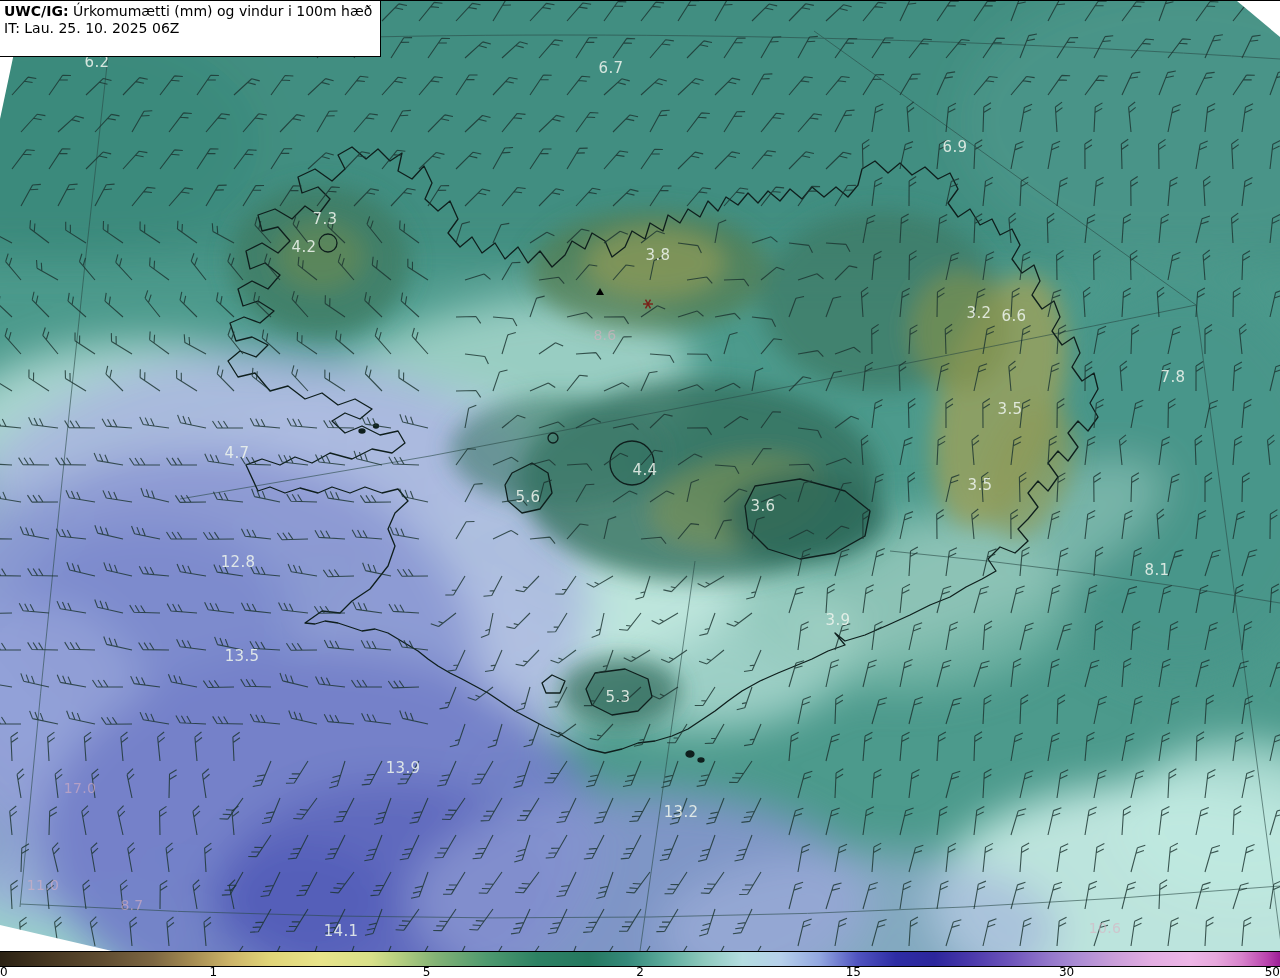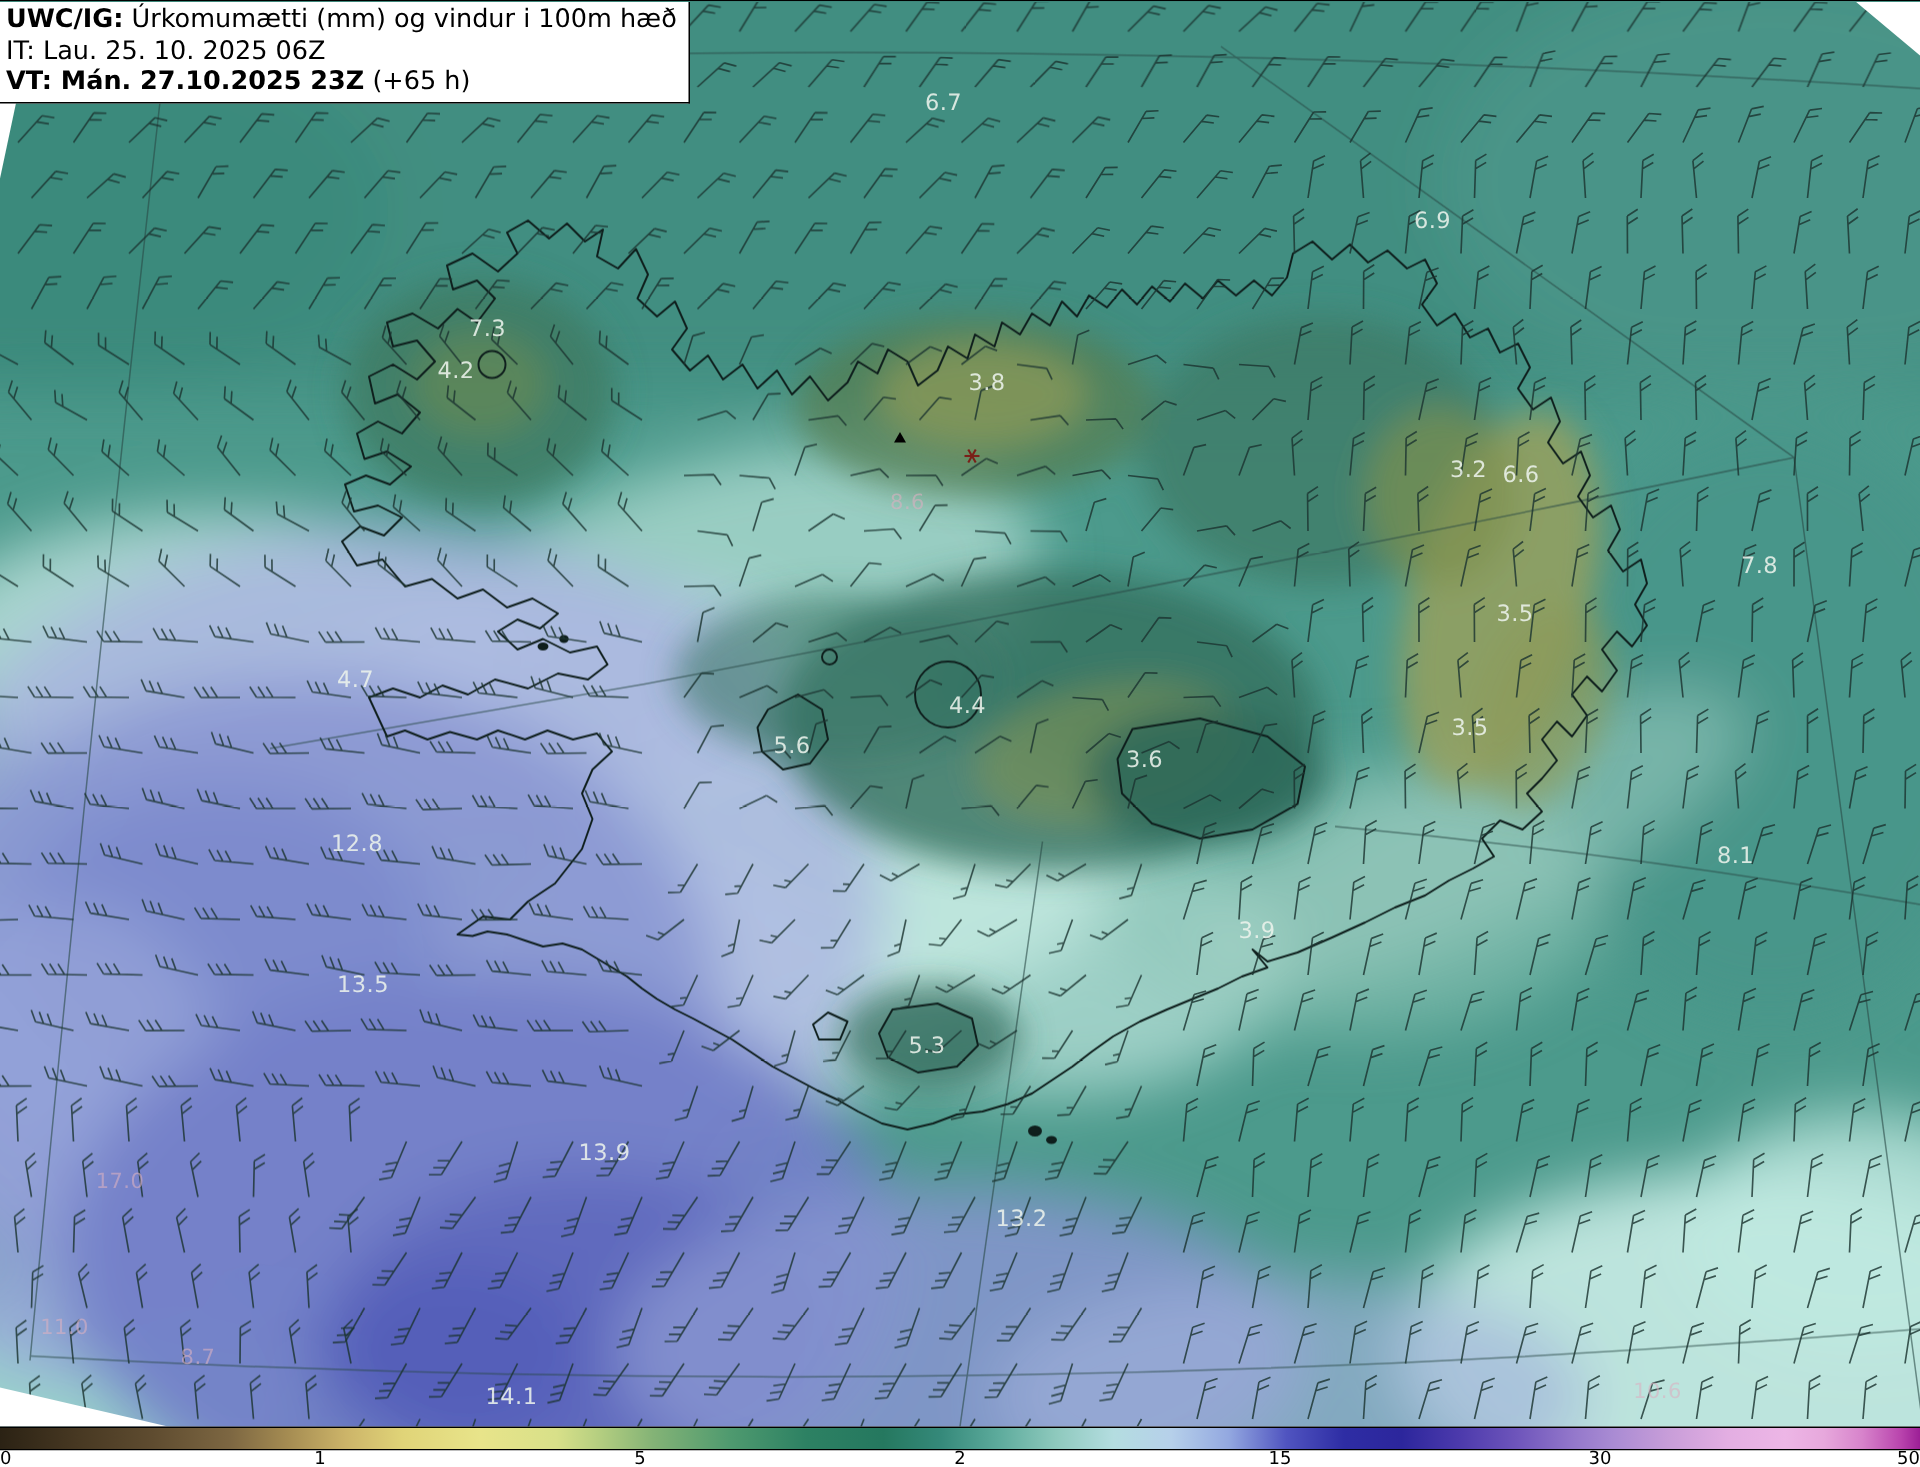--- a/index.html
+++ b/index.html
@@ -13,22 +13,22 @@
   
   .map-label{
     position:absolute;transform:translate(-50%,-55%);
     font-size:15px;color:rgba(236,242,236,0.88);
     letter-spacing:0.3px;white-space:nowrap;pointer-events:none;
   }
   .map-label.faint{font-size:14px;color:rgba(219,176,194,0.6);}
   
   #title-box{
     position:absolute;left:0;top:0;background:#fff;border:1px solid #000;
-    border-left:none;border-top:none;padding:2px 8px 3px 4px;
-    font-size:17px;line-height:1.22;color:#000;z-index:20;
+    border-left:none;border-top:none;padding:2px 8px 19px 4px;
+    font-size:14px;line-height:1.22;color:#000;z-index:20;
     font-family:"DejaVu Sans",sans-serif;
   }
   #title-box .b{font-weight:bold;}
   
   #colorbar{position:absolute;left:0;top:950px;width:1280px;height:28px;background:#fff;}
   #cb-gradient{
     position:absolute;left:0;top:0;width:1280px;height:16px;
     border-top:1px solid #000;border-bottom:1px solid #000;box-sizing:border-box;
   }
   #cb-ticks{position:absolute;left:0;top:16px;width:1280px;height:12px;background:#fff;border-bottom:1px solid #000;box-sizing:border-box;}
@@ -1049,21 +1049,21 @@
 
       <g fill="#ffffff">
         <polygon points="0,924 112,950 0,950"></polygon>
         <polygon points="1237,0 1280,0 1280,36"></polygon>
         <polygon points="0,52 14,52 0,118"></polygon>
       </g>
     </svg>
 
     <div id="label-layer">
         <div class="map-label" style="left: 97px; top: 62px;">6.2</div>
-        <div class="map-label" style="left: 629px; top: 68px;">6.7</div>
+        <div class="map-label" style="left: 611px; top: 68px;">6.7</div>
         <div class="map-label" style="left: 955px; top: 147px;">6.9</div>
         <div class="map-label" style="left: 325px; top: 219px;">7.3</div>
         <div class="map-label" style="left: 304px; top: 247px;">4.2</div>
         <div class="map-label" style="left: 658px; top: 255px;">3.8</div>
         <div class="map-label" style="left: 1014px; top: 283px; margin-top: 33px;">6.6</div>
         <div class="map-label" style="left: 979px; top: 313px;">3.2</div>
         <div class="map-label" style="left: 1173px; top: 377px;">7.8</div>
         <div class="map-label" style="left: 1010px; top: 409px;">3.5</div>
         <div class="map-label" style="left: 237px; top: 453px;">4.7</div>
         <div class="map-label" style="left: 645px; top: 470px;">4.4</div>
@@ -1082,21 +1082,20 @@
         <div class="map-label faint" style="left: 80px; top: 788px;">17.0</div>
         <div class="map-label faint" style="left: 43px; top: 885px;">11.0</div>
         <div class="map-label faint" style="left: 132px; top: 905px;">8.7</div>
         <div class="map-label faint" style="left: 1105px; top: 928px; text-align: center;">10.6</div>
       </div>
   </div>
 
   <div id="title-box">
     <div><span class="b">UWC/IG:</span><span> Úrkomumætti (mm) og vindur i 100m hæð</span></div>
     <div>IT: Lau. 25. 10. 2025 06Z</div>
-    <div><span class="b">VT: Mán. 27.10.2025 23Z</span><span> (+65 h)</span></div>
   </div>
 
   <div id="colorbar">
     <div id="cb-gradient" style="background: linear-gradient(to right, rgb(43, 34, 20) 0%, rgb(71, 56, 34) 4%, rgb(95, 76, 48) 8%, rgb(125, 103, 66) 12%, rgb(165, 140, 82) 15%, rgb(204, 180, 105) 18%, rgb(224, 212, 120) 21%, rgb(232, 228, 138) 25%, rgb(216, 224, 137) 29%, rgb(184, 208, 129) 31%, rgb(132, 179, 118) 34%, rgb(79, 154, 111) 38%, rgb(45, 129, 99) 42%, rgb(37, 120, 95) 46%, rgb(53, 137, 122) 49%, rgb(93, 171, 156) 52%, rgb(142, 201, 189) 55%, rgb(180, 221, 224) 58%, rgb(182, 208, 234) 61%, rgb(147, 168, 224) 64%, rgb(80, 84, 192) 67%, rgb(46, 45, 164) 70%, rgb(44, 38, 156) 73%, rgb(76, 58, 172) 76%, rgb(110, 85, 187) 79%, rgb(148, 120, 203) 82%, rgb(169, 139, 211) 84%, rgb(201, 158, 217) 87%, rgb(227, 174, 226) 90%, rgb(237, 182, 230) 93%, rgb(231, 168, 220) 95%, rgb(215, 131, 203) 97%, rgb(185, 68, 173) 99%, rgb(156, 31, 150) 100%);"></div>
     <div id="cb-ticks">
         <span class="cb-tick first" style="left: 0px;">0</span>
         <span class="cb-tick" style="left: 213.376px;">1</span>
         <span class="cb-tick" style="left: 426.624px;">5</span>
         <span class="cb-tick" style="left: 640px;">2</span>
         <span class="cb-tick" style="left: 853.376px;">15</span>

